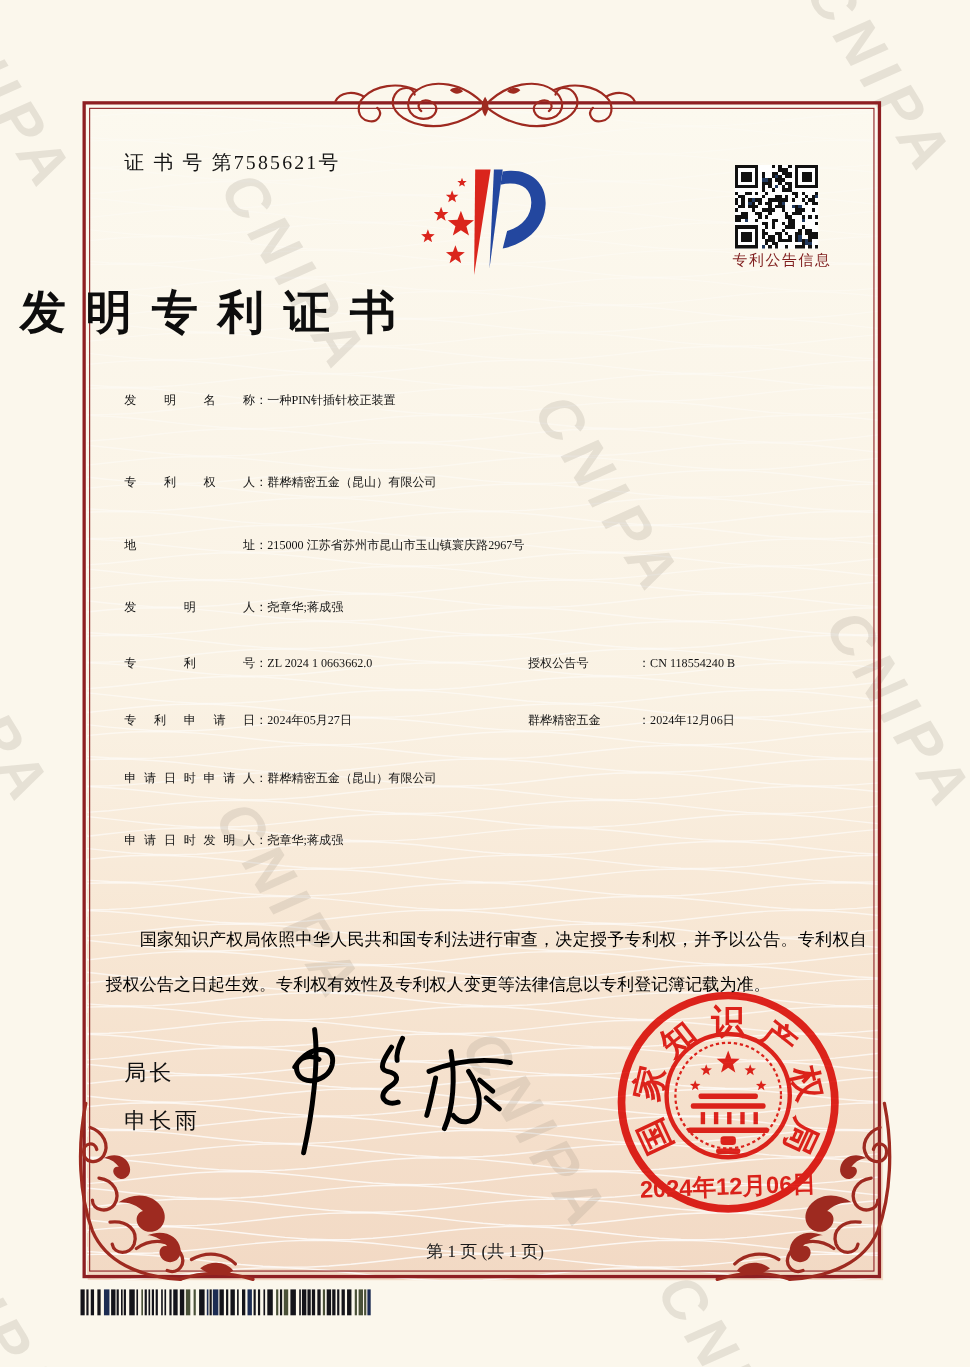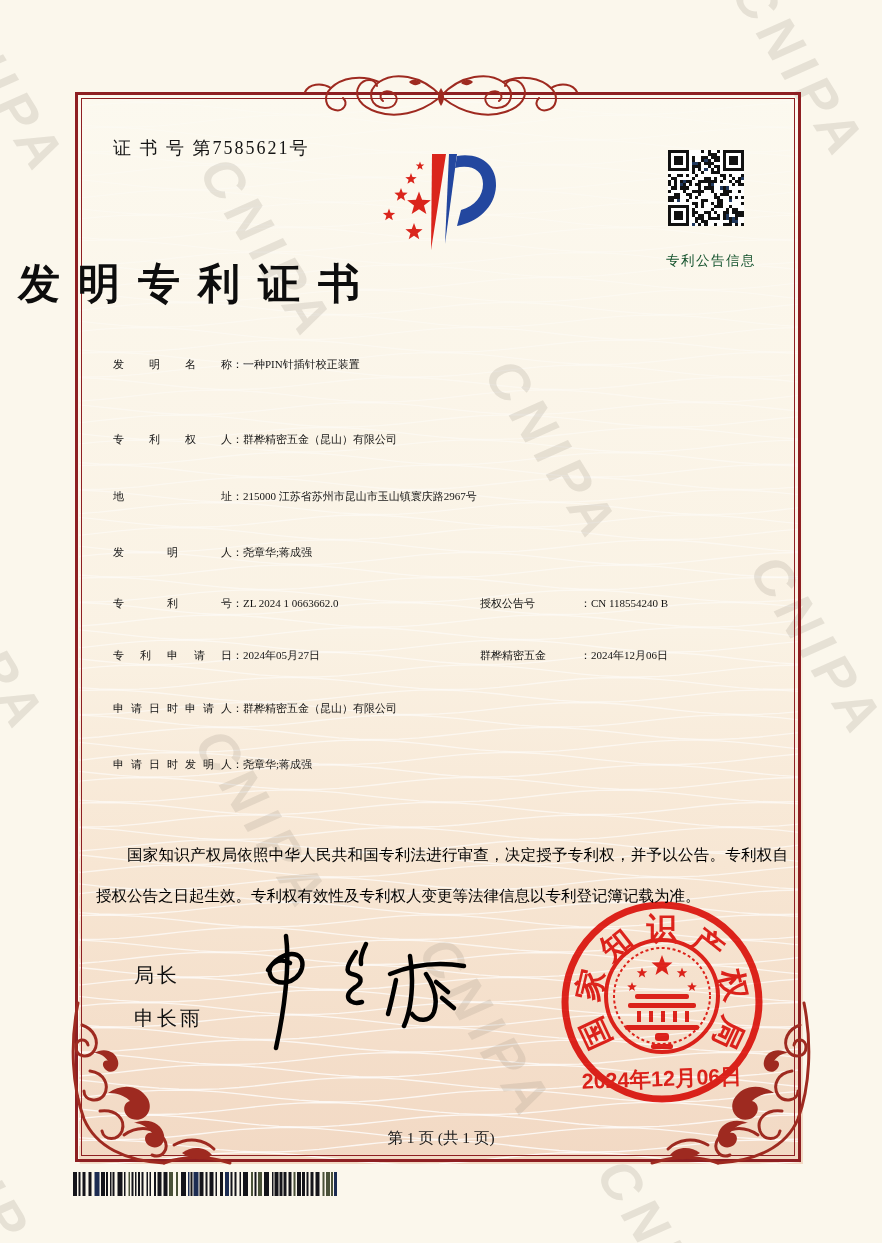--- a/index.html
+++ b/index.html
@@ -23,41 +23,41 @@
   .frame-inner{position:absolute;left:3px;top:3px;right:3px;bottom:3px;
     border:1px solid #8e1f22;box-sizing:border-box;}
   .orn-top{position:absolute;left:301px;top:70px;width:280px;height:52px;z-index:5;}
   .orn-bl{position:absolute;left:64px;top:995px;width:180px;height:176px;z-index:5;}
   .orn-br{position:absolute;left:638px;top:995px;width:180px;height:176px;z-index:5;transform:scaleX(-1);}
   
   .cert-no{position:absolute;left:113px;top:136px;font-size:18px;letter-spacing:2px;z-index:6;}
   .logo{position:absolute;left:377px;top:146px;width:122px;height:112px;z-index:6;}
   .qr-wrap{position:absolute;left:666px;top:150px;width:92px;text-align:left;z-index:6;}
   .qr{width:76px;height:76px;display:block;margin-left:2px;background:#fff;}
-  .qr-label{margin-top:26px;font-size:13.5px;letter-spacing:1.5px;color:#14532d;
+  .qr-label{margin-top:2px;font-size:13.5px;letter-spacing:1.5px;color:#7f1d1d;
     font-family:"Liberation Serif",serif;}
   .doc-title{position:absolute;left:0;top:256px;width:100%;text-align:left;
     font-size:42px;font-weight:600;letter-spacing:18px;text-indent:18px;color:#0d0d0d;z-index:6;}
   
   .fields{position:absolute;left:113px;top:352px;width:660px;z-index:6;font-size:11px;line-height:25px;}
   .frow{position:relative;}
   .mb1{margin-bottom:50px}.mb2{margin-bottom:32px}.mb3{margin-bottom:31px}
   .mb4{margin-bottom:26px}.mb5{margin-bottom:27px}.mb6{margin-bottom:28px}.mb7{margin-bottom:31px}
   .flabel{display:inline-block;width:119px;text-align:justify;text-align-last:justify;
     white-space:nowrap;vertical-align:top;}
   .flabel2{display:inline-block;width:100px;vertical-align:top;}
   .colon{vertical-align:top;}
   .fvalue{vertical-align:top;}
   .col2{position:absolute;left:367px;top:0;white-space:nowrap;}
   
   .legal{position:absolute;left:96px;top:834px;width:692px;font-size:15.5px;line-height:41px;
     text-align:justify;text-indent:2em;color:#000000;z-index:6;}
   
   .signer{position:absolute;left:113px;top:962px;z-index:6;
-    font-family:Liberation Sans, sans-serif;font-size:20px;letter-spacing:3px;color:#111;margin-left:21px;}
+    font-family:Liberation Sans, sans-serif;font-size:20px;letter-spacing:3px;color:#111;}
   .signer div{margin-bottom:16px;}
   .sig-svg{position:absolute;left:228px;top:930px;width:250px;height:130px;z-index:6;}
   .seal-svg{position:absolute;left:556px;top:896px;width:212px;height:212px;z-index:7;
     opacity:0.94;mix-blend-mode:multiply;}
   
   .page-info{position:absolute;left:0;top:1128px;width:100%;text-align:center;
     font-size:15.5px;color:#1a1a1a;z-index:6;}
   .barcode{position:absolute;left:73px;top:1172px;width:264px;height:24px;z-index:6;}
 </style>
 </head>

